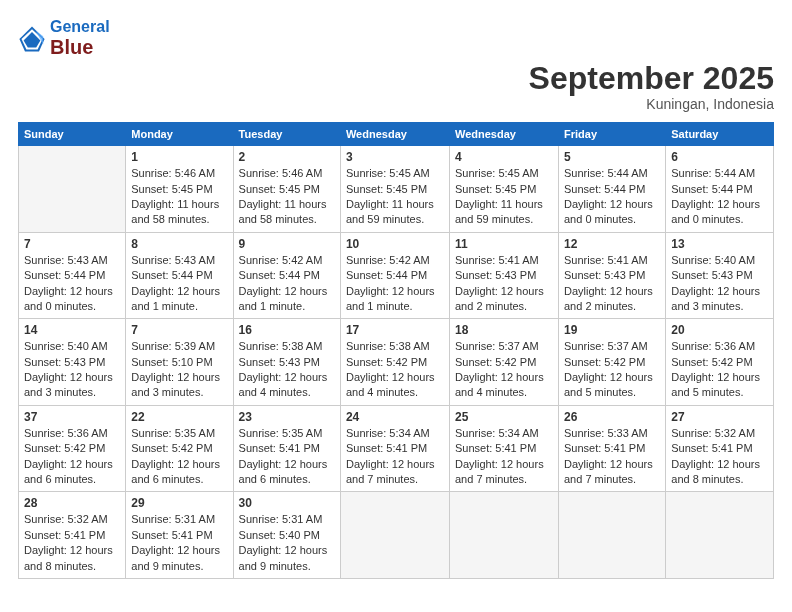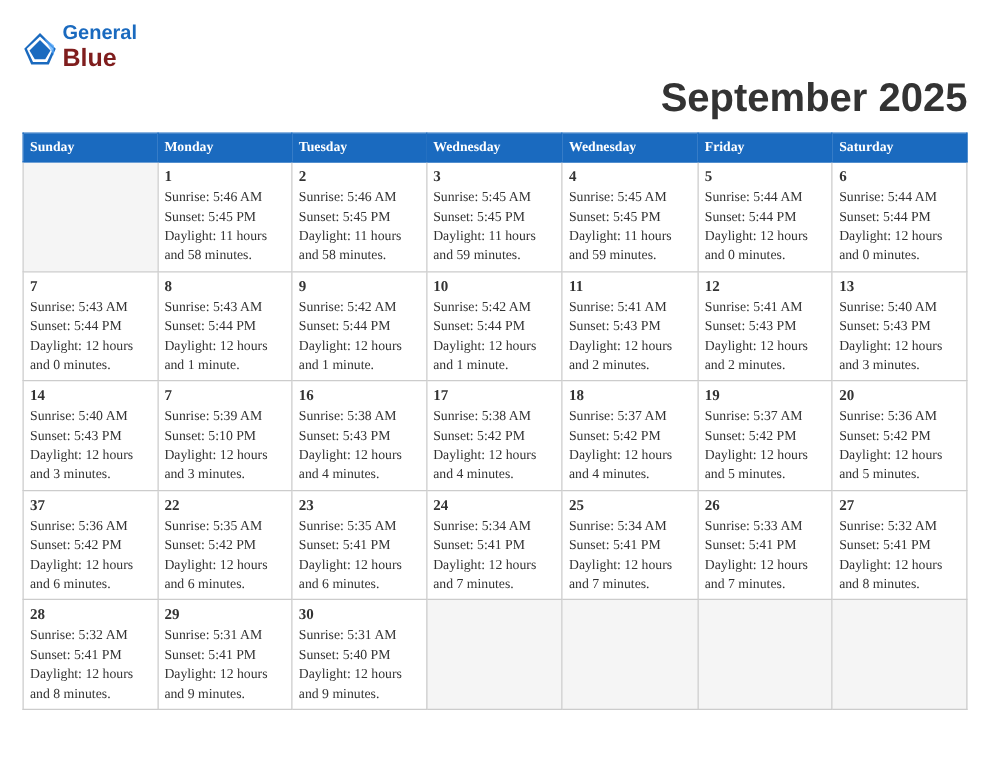--- a/index.html
+++ b/index.html
@@ -43,21 +43,20 @@
     }
     .location {
       font-size: 14px;
       color: #555;
       text-align: right;
     }
     .calendar {
       width: 100%;
       border-collapse: collapse;
       font-size: 10px;
-      font-family: Liberation Serif, serif;
     }
     .calendar th {
       background: #1a6abf;
       color: #fff;
       text-align: left;
       padding: 5px 5px;
       font-size: 11px;
       font-weight: bold;
       border: 1px solid #1a6abf;
     }
@@ -97,20 +96,21 @@
         <polygon points="20,10 32,22 26,32 14,32 8,22" fill="#1a6abf"></polygon>
         <polygon points="25,8 36,16 36,28" fill="#5aacff" opacity="0.7"></polygon>
       </svg>
       <div>
         <div style="font-size:16px;font-weight:bold;color:#1a6abf;line-height:1.15;">General</div>
         <div style="font-size:20px;font-weight:bold;color:#7f1d1d;line-height:1.15;">Blue</div>
       </div>
     </div>
     <div class="title-block">
       <div class="month-title">September 2025</div>
+      <div class="location">Kuningan, Indonesia</div>
     </div>
   </div>
 
   <table class="calendar">
     <thead>
       <tr>
         <th>Sunday</th>
         <th>Monday</th>
         <th>Tuesday</th>
         <th>Wednesday</th>

